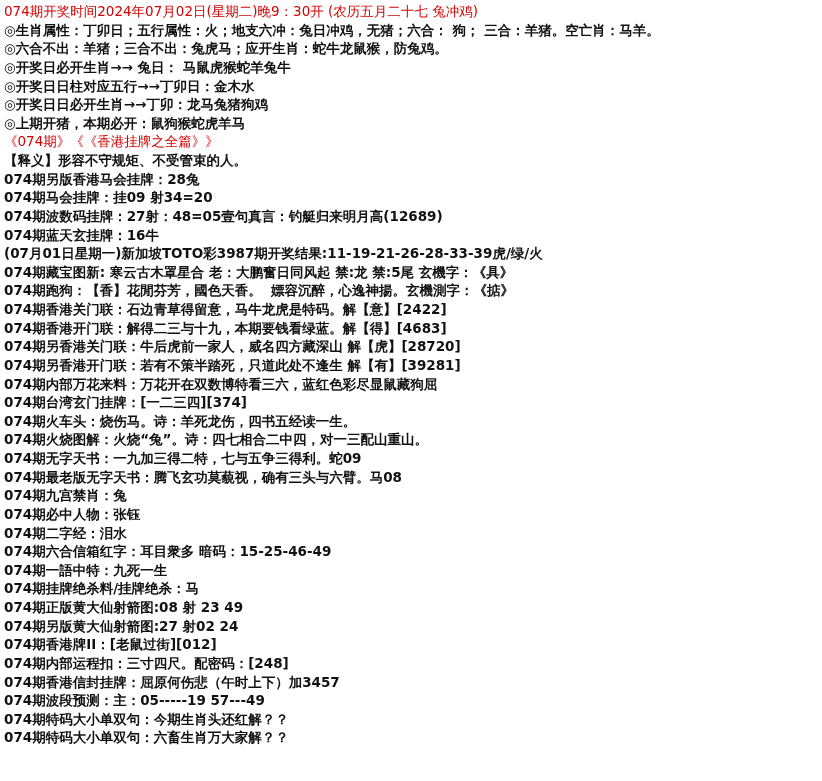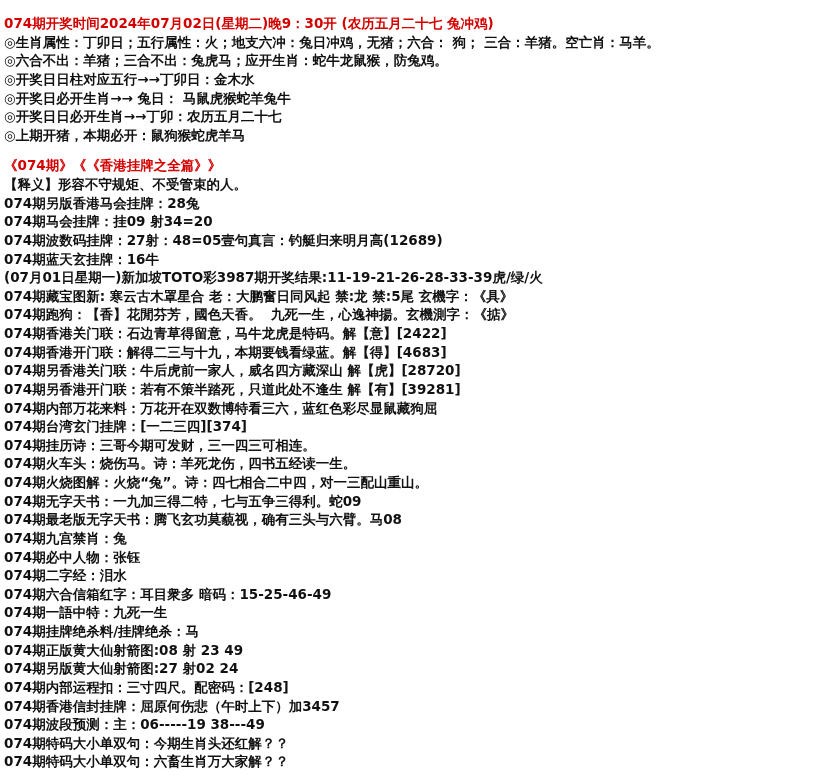--- a/index.html
+++ b/index.html
@@ -12,64 +12,64 @@
     line-height:1.38;
   }
   #page{
     width:822px;
     min-height:781px;
     padding:2px 4px 0 4px;
     box-sizing:border-box;
   }
   .line{white-space:pre-wrap;word-break:break-all;}
   .bold{font-weight:bold;}
-  .hdr{color:#d40000;font-weight:bold;margin-top:12px;}
+  .hdr{color:#d40000;font-weight:normal;}
 </style>
 </head>
 <body>
 
 <div id="page">
 
   <div class="line hdr">074期开奖时间2024年07月02日(星期二)晚9：30开 (农历五月二十七 兔冲鸡)</div>
 
   <div class="line bold">◎生肖属性：丁卯日；五行属性：火；地支六冲：兔日冲鸡，无猪；六合： 狗； 三合：羊猪。空亡肖：马羊。</div>
   <div class="line bold">◎六合不出：羊猪；三合不出：兔虎马；应开生肖：蛇牛龙鼠猴，防兔鸡。</div>
+  <div class="line bold">◎开奖日必开生肖→→ 兔日： 马鼠虎猴蛇羊兔牛</div>
   <div class="line bold">◎开奖日日柱对应五行→→丁卯日：金木水</div>
-  <div class="line bold">◎开奖日必开生肖→→ 兔日： 马鼠虎猴蛇羊兔牛</div>
-  <div class="line bold">◎开奖日日必开生肖→→丁卯：农历五月二十七</div>
+  <div class="line bold">◎开奖日日必开生肖→→丁卯：龙马兔猪狗鸡</div>
   <div class="line bold">◎上期开猪，本期必开：鼠狗猴蛇虎羊马</div>
 
   <div class="line hdr">《074期》《《香港挂牌之全篇》》</div>
 
   <div class="line bold">【释义】形容不守规矩、不受管束的人。</div>
   <div class="line bold">074期另版香港马会挂牌：28兔</div>
   <div class="line bold">074期马会挂牌：挂09 射34=20</div>
   <div class="line bold">074期波数码挂牌：27射：48=05壹句真言：钓艇归来明月高(12689)</div>
   <div class="line bold">074期蓝天玄挂牌：16牛</div>
   <div class="line bold">(07月01日星期一)新加坡TOTO彩3987期开奖结果:11-19-21-26-28-33-39虎/绿/火</div>
   <div class="line bold">074期藏宝图新: 寒云古木罩星合 老：大鹏奮日同风起 禁:龙 禁:5尾 玄機字：《具》</div>
-  <div class="line bold">074期跑狗：【香】花閒芬芳，國色天香。  九死一生，心逸神揚。玄機測字：《掂》</div>
+  <div class="line bold">074期跑狗：【香】花閒芬芳，國色天香。  嫖容沉醉，心逸神揚。玄機測字：《掂》</div>
   <div class="line bold">074期香港关门联：石边青草得留意，马牛龙虎是特码。解【意】[2422]</div>
   <div class="line bold">074期香港开门联：解得二三与十九，本期要钱看绿蓝。解【得】[4683]</div>
   <div class="line bold">074期另香港关门联：牛后虎前一家人，威名四方藏深山 解【虎】[28720]</div>
   <div class="line bold">074期另香港开门联：若有不策半踏死，只道此处不逢生 解【有】[39281]</div>
   <div class="line bold">074期内部万花来料：万花开在双数博特看三六，蓝红色彩尽显鼠藏狗屈</div>
   <div class="line bold">074期台湾玄门挂牌：[一二三四][374]</div>
-  <div class="line bold">074期挂历诗：三哥今期可发财，三一四三可相连。</div>
   <div class="line bold">074期火车头：烧伤马。诗：羊死龙伤，四书五经读一生。</div>
   <div class="line bold">074期火烧图解：火烧“兔”。诗：四七相合二中四，对一三配山重山。</div>
   <div class="line bold">074期无字天书：一九加三得二特，七与五争三得利。蛇09</div>
   <div class="line bold">074期最老版无字天书：腾飞玄功莫藐视，确有三头与六臂。马08</div>
   <div class="line bold">074期九宫禁肖：兔</div>
   <div class="line bold">074期必中人物：张钰</div>
   <div class="line bold">074期二字经：泪水</div>
   <div class="line bold">074期六合信箱红字：耳目衆多 暗码：15-25-46-49</div>
   <div class="line bold">074期一語中特：九死一生</div>
   <div class="line bold">074期挂牌绝杀料/挂牌绝杀：马</div>
   <div class="line bold">074期正版黄大仙射箭图:08 射 23 49</div>
   <div class="line bold">074期另版黄大仙射箭图:27 射02 24</div>
+  <div class="line bold">074期香港牌II：[老鼠过街][012]</div>
   <div class="line bold">074期内部运程扣：三寸四尺。配密码：[248]</div>
   <div class="line bold">074期香港信封挂牌：屈原何伤悲（午时上下）加3457</div>
-  <div class="line bold">074期波段预测：主：06-----19 38---49</div>
+  <div class="line bold">074期波段预测：主：05-----19 57---49</div>
   <div class="line bold">074期特码大小单双句：今期生肖头还红解？？</div>
   <div class="line bold">074期特码大小单双句：六畜生肖万大家解？？</div>
 
 </div>
 
 </body></html>

